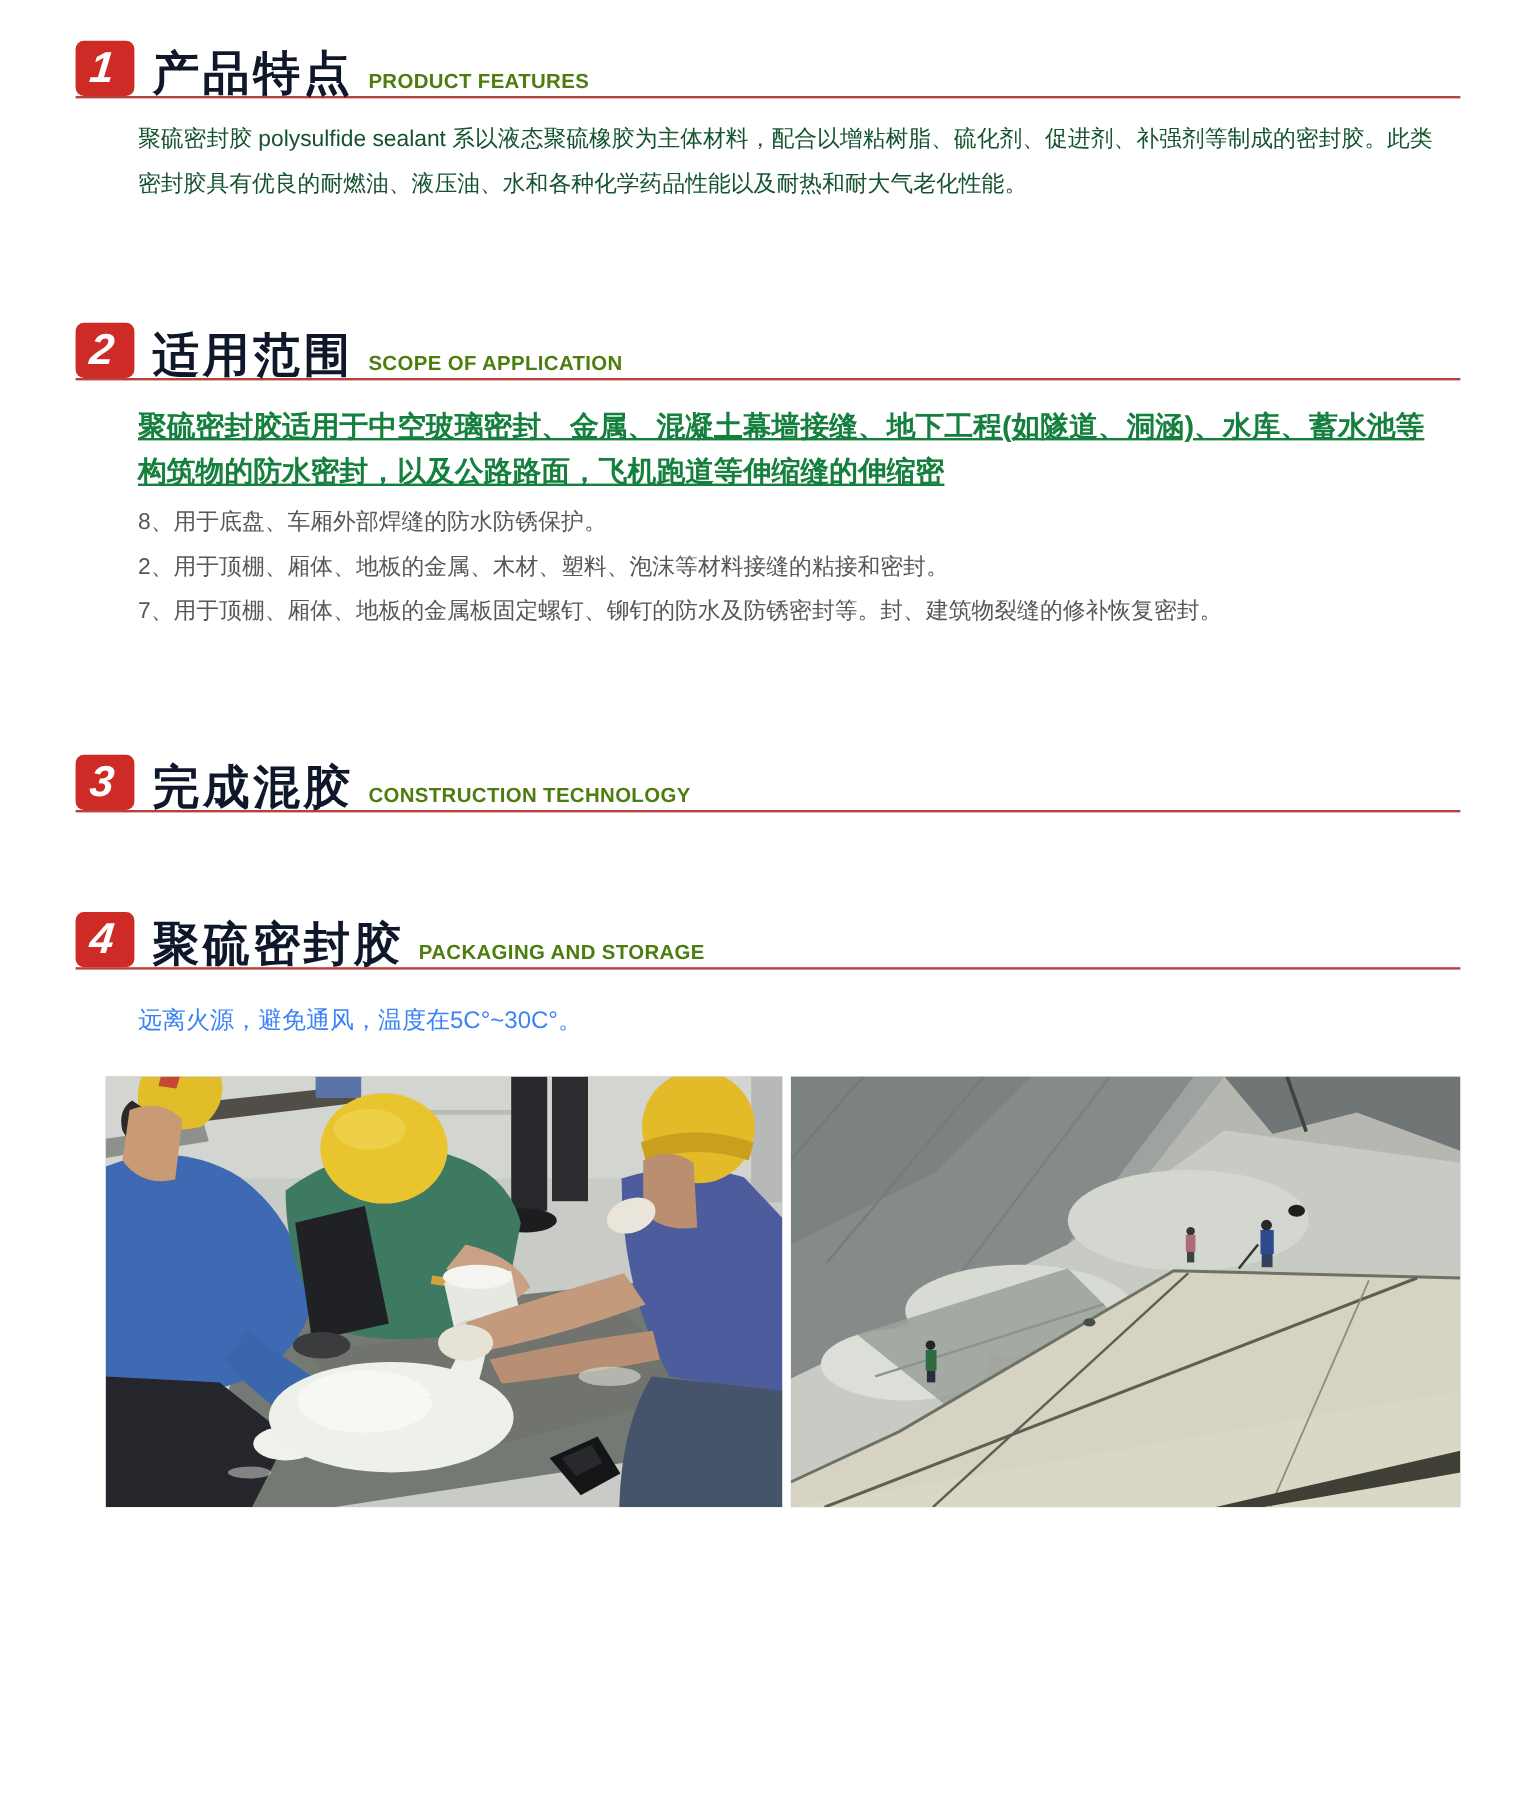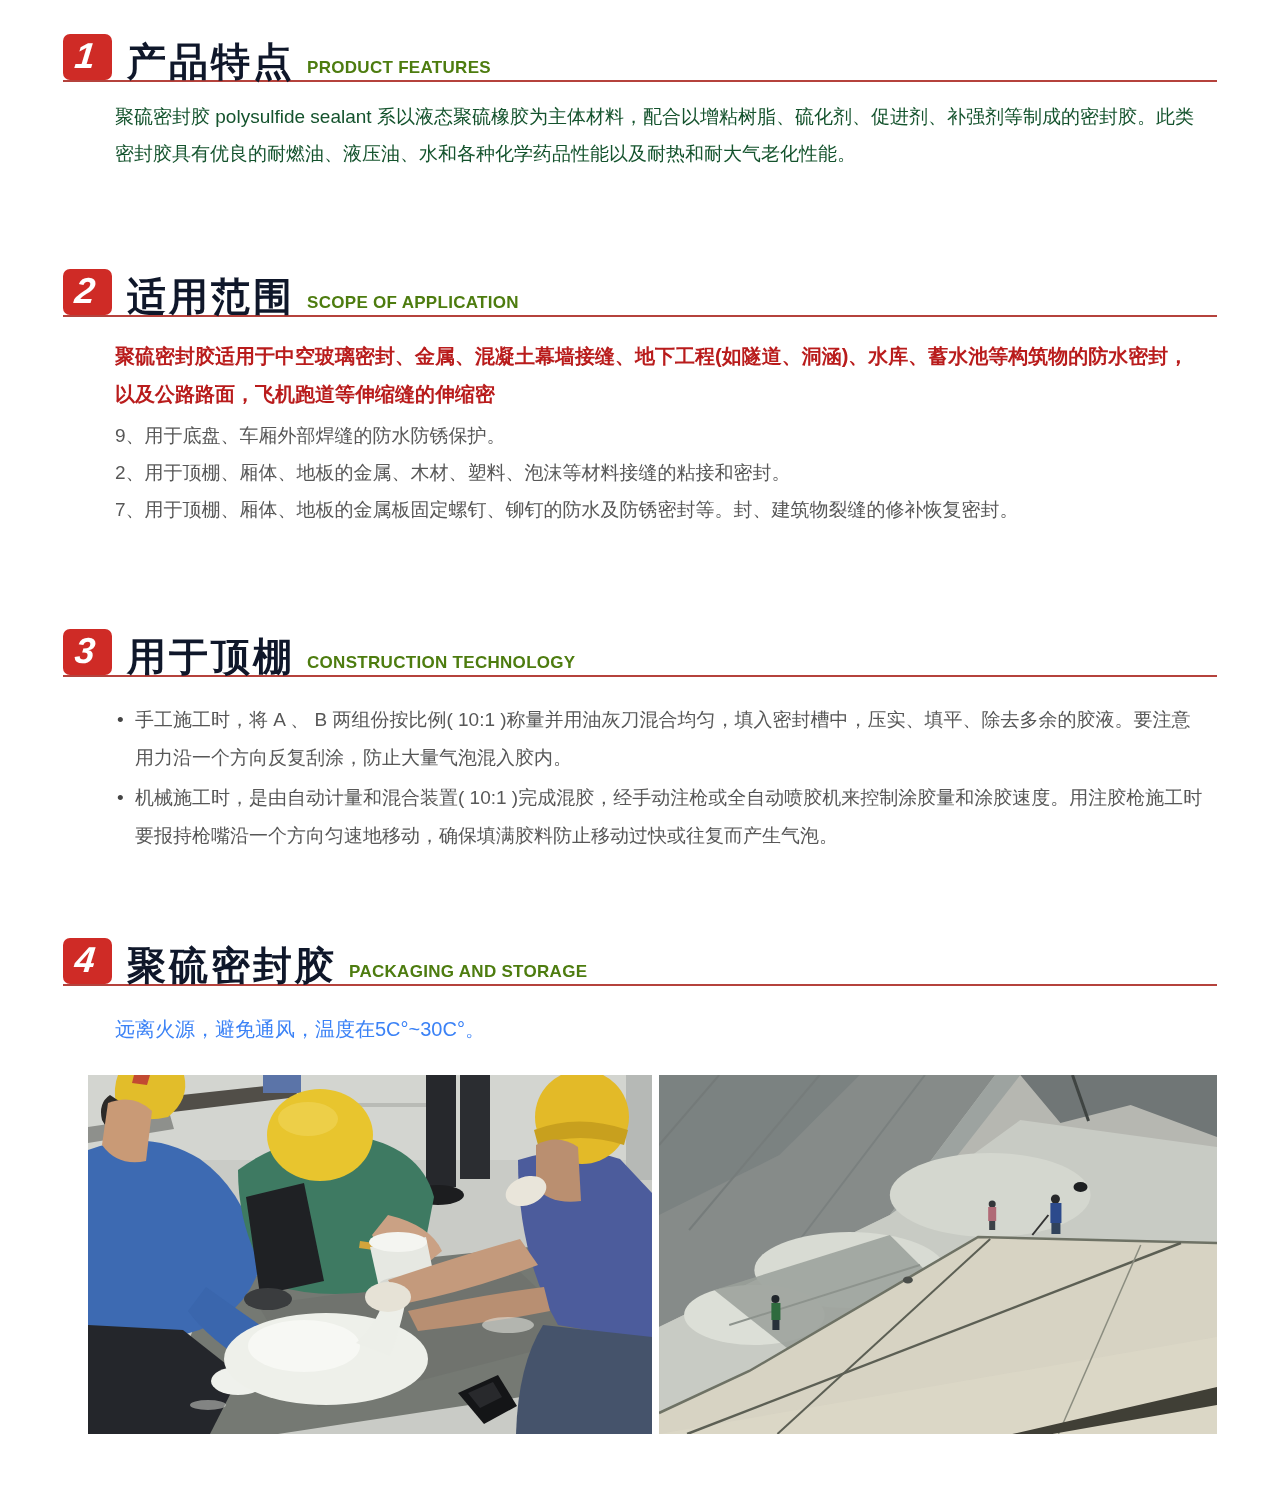--- a/index.html
+++ b/index.html
@@ -31,22 +31,22 @@
   .sec-subtitle {
     font-size:17px; font-weight:bold; color:#4d7c0f;
     margin-left:12px; padding-bottom:2px; letter-spacing:0.3px; white-space:nowrap;
   }
   .body-text {
     margin:16px 10px 0 52px; font-size:19px; line-height:37px; color:#14532d;
   }
   .sec1 { padding-top:36px; }
   .sec2 { margin-top:99px; }
   .lead {
-    margin:20px 10px 0 52px; font-size:20px; font-weight:bold;
-    line-height:38px; color:#b91c1c;
+    margin:20px 10px 0 52px; font-size:24px; font-weight:bold;
+    line-height:38px; color:#15803d;text-decoration:underline;
   }
   .app-list { margin:8px 10px 0 52px; }
   .app-item { font-size:19px; line-height:30px; color:#575757; margin-bottom:7px; }
   .sec3 { margin-top:106px; }
   .bullets { margin:24px 10px 0 52px; }
   .bullet-item {
     position:relative; padding-left:20px;
     font-size:19px; line-height:38px; color:#575757; margin-bottom:2px;
   }
   .bullet-item::before {
@@ -79,38 +79,34 @@
   <section class="sec sec2">
     <header class="sec-header">
       <div class="badge">
         <span>2</span>
       </div>
       <h2 class="sec-title">适用范围</h2>
       <span class="sec-subtitle">SCOPE OF APPLICATION</span>
     </header>
     <p class="lead">聚硫密封胶适用于中空玻璃密封、金属、混凝土幕墙接缝、地下工程(如隧道、洞涵)、水库、蓄水池等构筑物的防水密封，以及公路路面，飞机跑道等伸缩缝的伸缩密</p>
     <div class="app-list">
-      <div class="app-item">9、用于底盘、车厢外部焊缝的防水防锈保护。</div>
+      <div class="app-item">8、用于底盘、车厢外部焊缝的防水防锈保护。</div>
       <div class="app-item">2、用于顶棚、厢体、地板的金属、木材、塑料、泡沫等材料接缝的粘接和密封。</div>
       <div class="app-item">7、用于顶棚、厢体、地板的金属板固定螺钉、铆钉的防水及防锈密封等。封、建筑物裂缝的修补恢复密封。</div>
     </div>
   </section>
 
   <section class="sec sec3">
     <header class="sec-header">
       <div class="badge">
         <span>3</span>
       </div>
-      <h2 class="sec-title">用于顶棚</h2>
+      <h2 class="sec-title">完成混胶</h2>
       <span class="sec-subtitle">CONSTRUCTION TECHNOLOGY</span>
     </header>
-    <div class="bullets">
-      <div class="bullet-item">手工施工时，将 A 、 B 两组份按比例( 10:1 )称量并用油灰刀混合均匀，填入密封槽中，压实、填平、除去多余的胶液。要注意用力沿一个方向反复刮涂，防止大量气泡混入胶内。</div>
-      <div class="bullet-item">机械施工时，是由自动计量和混合装置( 10:1 )完成混胶，经手动注枪或全自动喷胶机来控制涂胶量和涂胶速度。用注胶枪施工时要报持枪嘴沿一个方向匀速地移动，确保填满胶料防止移动过快或往复而产生气泡。</div>
-    </div>
   </section>
 
   <section class="sec sec4">
     <header class="sec-header">
       <div class="badge">
         <span>4</span>
       </div>
       <h2 class="sec-title">聚硫密封胶</h2>
       <span class="sec-subtitle">PACKAGING AND STORAGE</span>
     </header>

